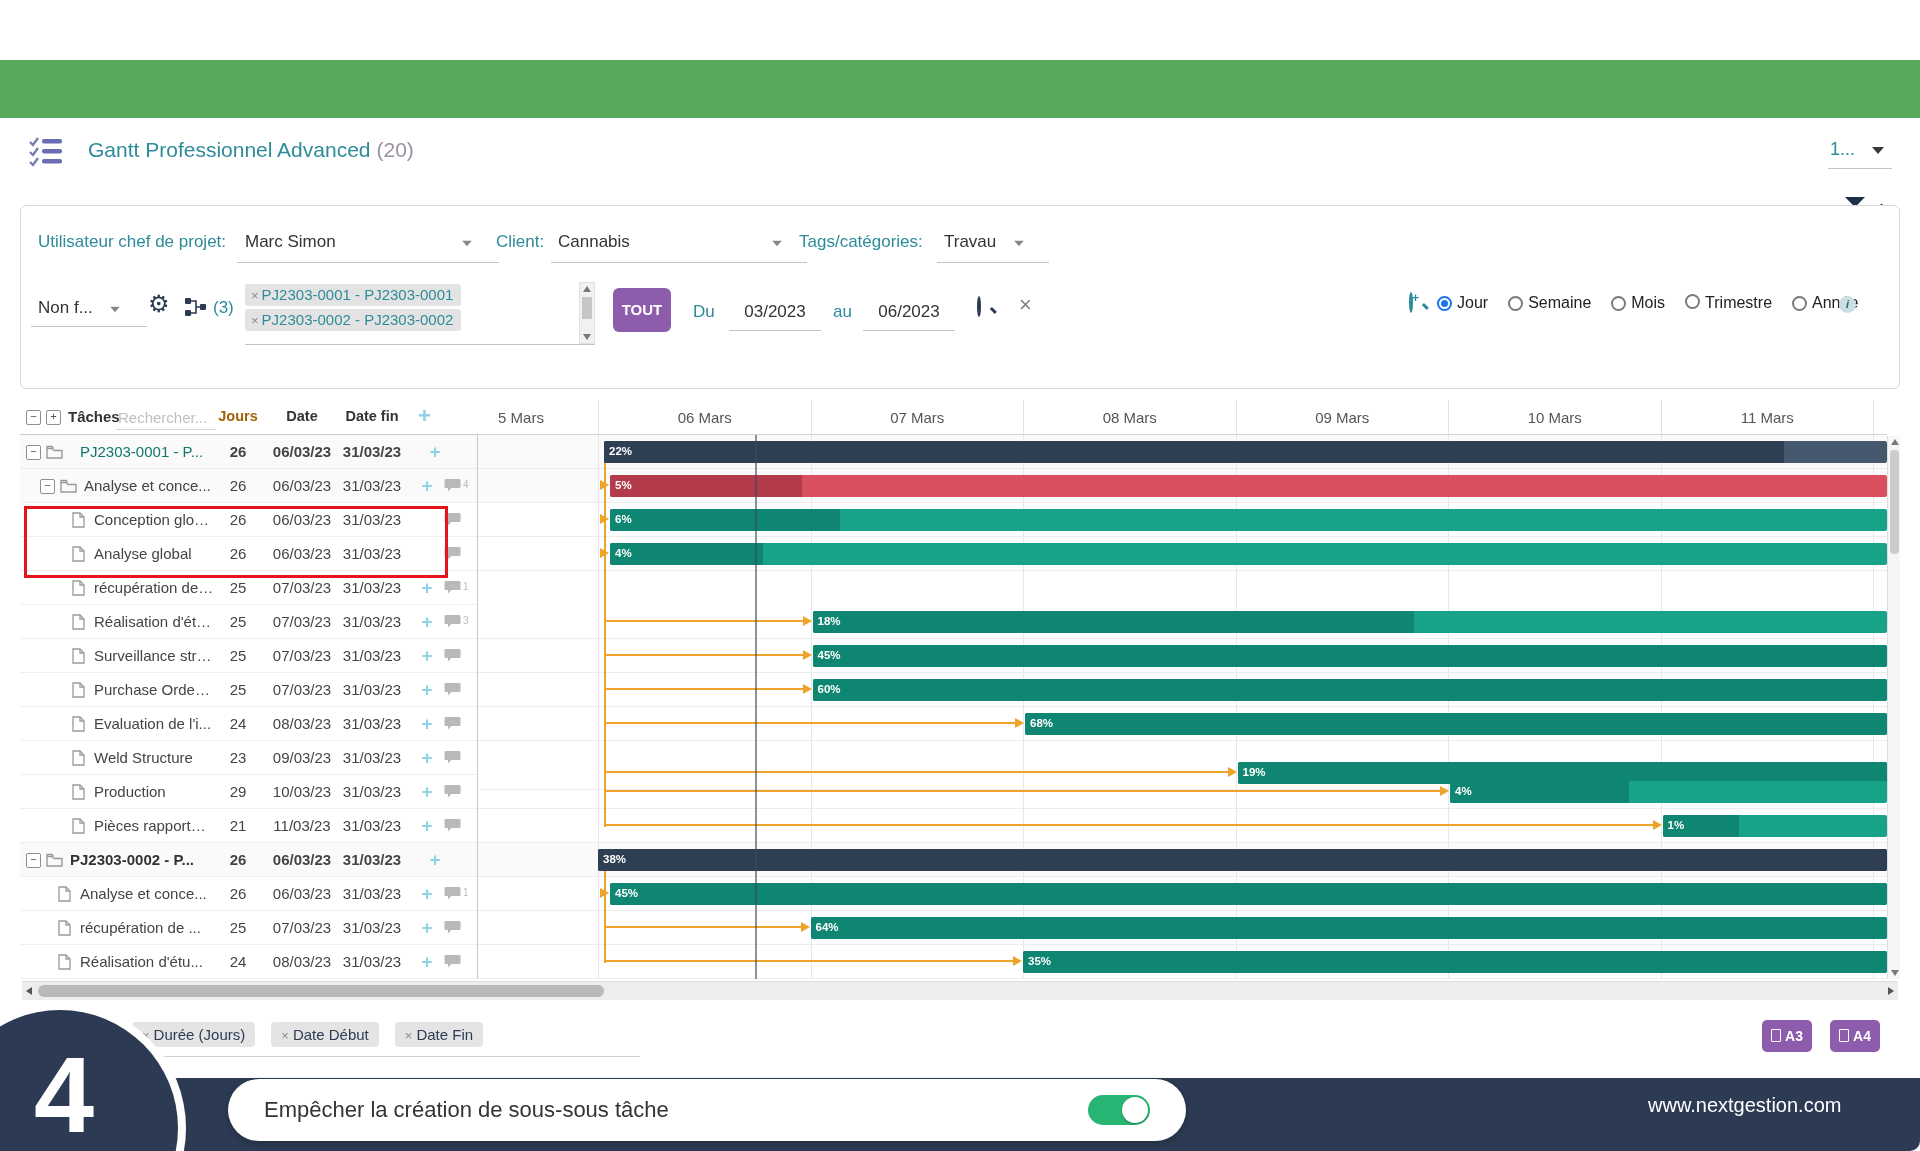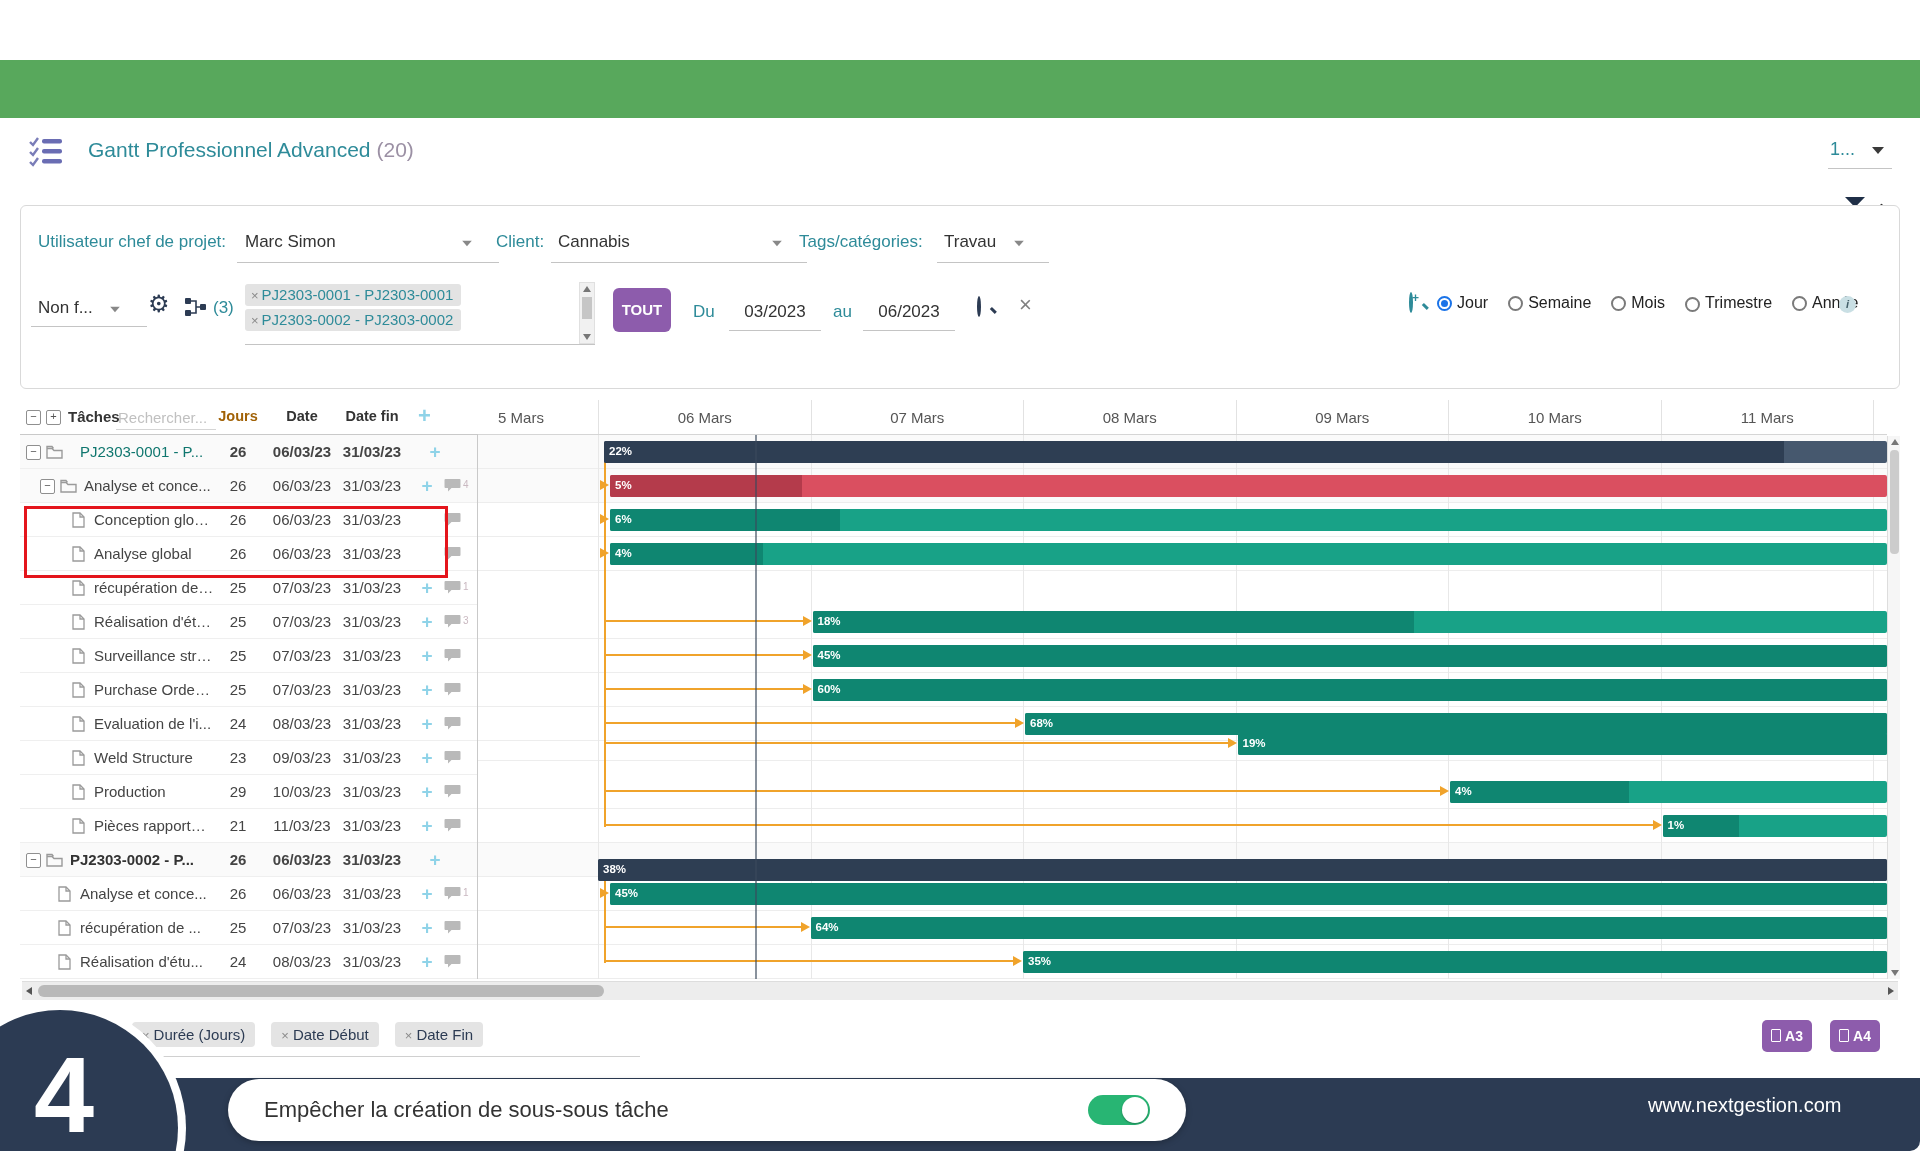--- a/index.html
+++ b/index.html
@@ -191,21 +191,21 @@
           <span>Jour</span>
         </div>
         <div style="display: flex; align-items: center; gap: 5px; position: relative;">
           <div class="radio"></div>
           <span>Semaine</span>
         </div>
         <div style="display: flex; align-items: center; gap: 5px; position: relative;">
           <div class="radio"></div>
           <span>Mois</span>
         </div>
-        <div style="display: flex; align-items: flex-end; gap: 5px; position: relative;">
+        <div style="display: flex; align-items: flex-start; gap: 5px; position: relative;">
           <div class="radio"></div>
           <span>Trimestre</span>
         </div>
         <div style="display: flex; align-items: center; gap: 5px; position: relative;">
           <div class="radio"></div>
           <span>Année</span>
         </div>
       </div>
     <span class="infoicon" style="left:1818px;top:90px;">i</span>
   </div>
@@ -514,21 +514,21 @@
         </div>
       </div>
       <div class="grow" style="top: 272px;">
         <div class="cline" style="left: 127px; width: 411px;"></div>
         <div class="carrow" style="left: 537px;"></div>
         <div class="gbar" style="left: 547px; width: 862px; background: rgb(24, 162, 135);">
           <div class="gfill" style="width: 100%; background: rgb(15, 134, 113);"></div>
           <span class="gpct">68%</span>
         </div>
       </div>
-      <div class="grow" style="top: 292px;">
+      <div class="grow" style="top: 321px;">
         <div class="cline" style="left: 127px; width: 623.5px;"></div>
         <div class="carrow" style="left: 749.5px;"></div>
         <div class="gbar" style="left: 759.5px; width: 649.5px; background: rgb(24, 162, 135);">
           <div class="gfill" style="width: 100%; background: rgb(15, 134, 113);"></div>
           <span class="gpct">19%</span>
         </div>
       </div>
       <div class="grow" style="top: 340px;">
         <div class="cline" style="left: 127px; width: 836px;"></div>
         <div class="carrow" style="left: 962px;"></div>
@@ -539,21 +539,21 @@
       </div>
       <div class="grow" style="top: 374px;">
         <div class="cline" style="left: 127px; width: 1048.5px;"></div>
         <div class="carrow" style="left: 1174.5px;"></div>
         <div class="gbar" style="left: 1184.5px; width: 224.5px; background: rgb(24, 162, 135);">
           <div class="gfill" style="width: 34%; background: rgb(15, 134, 113);"></div>
           <span class="gpct">1%</span>
         </div>
       </div>
       <div class="grow" style="top: 408px; background: rgb(250, 250, 250);">
-        <div class="gbar" style="left: 120px; width: 1289px; background: rgb(70, 88, 110); margin-top: 10px;">
+        <div class="gbar" style="left: 120px; width: 1289px; background: rgb(70, 88, 110);">
           <div class="gfill" style="width: 100%; background: rgb(46, 62, 83);"></div>
           <span class="gpct">38%</span>
         </div>
       </div>
       <div class="grow" style="top: 442px;">
         <div class="carrow" style="left: 122px;"></div>
         <div class="gbar" style="left: 132px; width: 1277px; background: rgb(24, 162, 135);">
           <div class="gfill" style="width: 100%; background: rgb(15, 134, 113);"></div>
           <span class="gpct">45%</span>
         </div>

